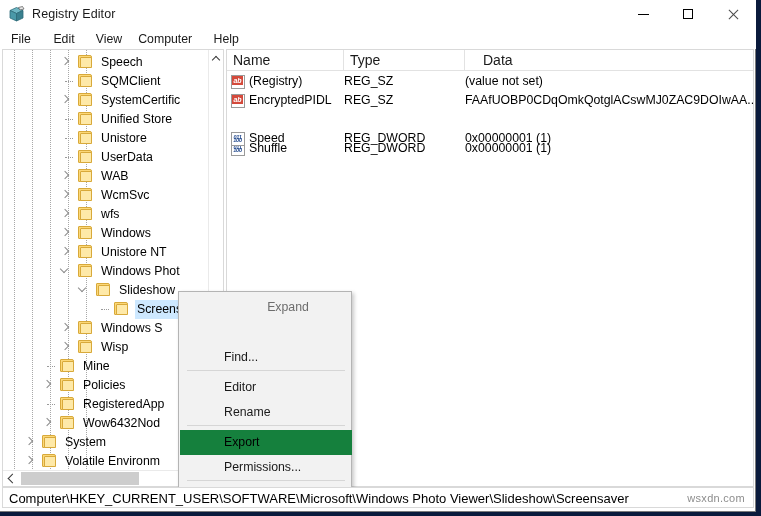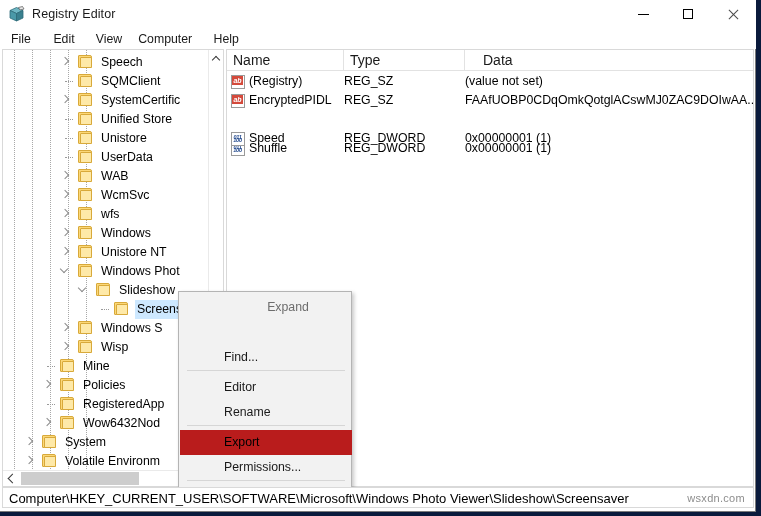--- a/index.html
+++ b/index.html
@@ -163,21 +163,21 @@
   .ctxmenu{
     position:absolute;left:178px;top:291px;width:174px;height:206px;
     background:#f2f2f2;border:1px solid #b4b4b4;box-sizing:border-box;
     box-shadow:2px 2px 4px rgba(0,0,0,.22);
   }
   .ctx-item{
     position:absolute;left:1px;width:172px;height:25px;line-height:25px;
     padding-left:44px;box-sizing:border-box;font-size:12.3px;color:#1a1a1a;
     white-space:nowrap;cursor:default;
   }
-  .ctx-item.hl{background:#b91c1c;color:#000;}
+  .ctx-item.hl{background:#15803d;color:#000;}
   .ctx-item.dis{color:#6d6d6d;text-align:center;}
   .ctx-sep{
     position:absolute;left:8px;width:158px;height:1px;background:#d6d6d6;
   }
   .ctx-sub{
     position:absolute;right:10px;top:9px;width:6px;height:7px;
   }
   .ctx-sub:before{
     content:"";position:absolute;left:0;top:0;width:5px;height:5px;
     border-right:1.3px solid #4a4a4a;border-top:1.3px solid #4a4a4a;transform:rotate(45deg);

